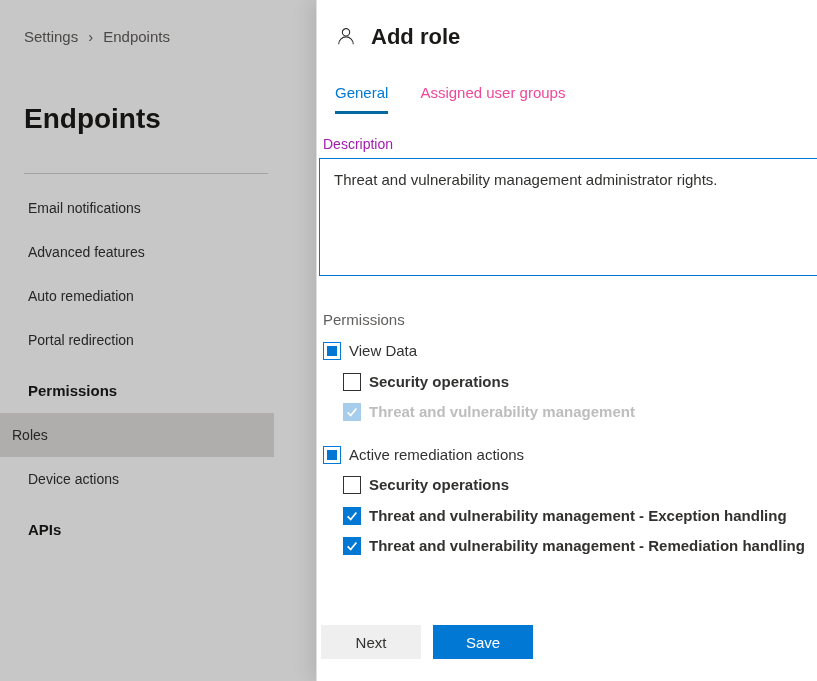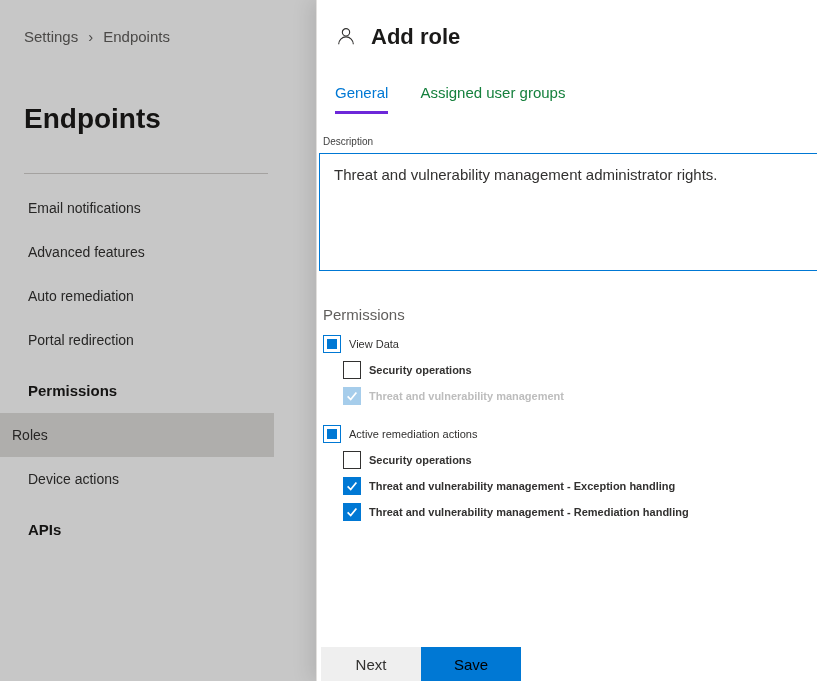--- a/index.html
+++ b/index.html
@@ -104,30 +104,30 @@
     .tabs {
       display: flex;
       gap: 32px;
       padding-left: 18px;
       margin-bottom: 22px;
     }
     .tab {
       padding-bottom: 10px;
       cursor: pointer;
       font-size: 15px;
-      color: #15803d;
+      color: #ec4899;
     }
     .tab.active {
       color: #0078d4;
-      border-bottom: 3px solid #6d28d9;
+      border-bottom: 3px solid #0369a1;
       font-weight: 400;
     }
     .section-label {
-      color: #404040;
-      font-size: 10px;
+      color: #a21caf;
+      font-size: 14px;
       padding-left: 2px;
       margin-left: 0;
       margin-bottom: 6px;
       margin-top: 7px;
     }
     .panel-body {
       padding-left: 2px;
     }
     .desc-textarea {
       width: 100%;
@@ -146,21 +146,21 @@
       font-size: 15px;
       margin-top: 32px;
       margin-bottom: 8px;
       padding-left: 4px;
     }
     .perm-row {
       display: flex;
       align-items: center;
       gap: 8px;
       padding: 4px 0 4px 4px;
-      font-size: 11px;
+      font-size: 15px;
     }
     .perm-row.indent {
       padding-left: 24px;
       font-weight: bold;
     }
     .cbox {
       width: 18px;
       height: 18px;
       border: 1px solid #323130;
       display: inline-flex;
@@ -188,42 +188,43 @@
     }
     .cbox.checked svg {
       width: 14px;
       height: 14px;
     }
     .perm-row.disabled {
       color: #bdbdbd;
     }
     .footer {
       position: absolute;
-      bottom: 0;
+      bottom: 22px;
       left: 4px;
       display: flex;
+      gap: 12px;
     }
     .btn {
       min-width: 100px;
       height: 34px;
       display: inline-flex;
       align-items: center;
       justify-content: center;
       font-size: 15px;
       cursor: pointer;
       border: none;
       font-family: inherit;
     }
     .btn.secondary {
       background: #efefef;
       color: #323130;
     }
     .btn.primary {
       background: #0078d4;
-      color: #000000;
+      color: #ffffff;
       text-align: right;
     }
     .cb-label {
       line-height: 1.5;
     }
     .group-spacer {
       height: 12px;
     }
   </style>
 </head>

